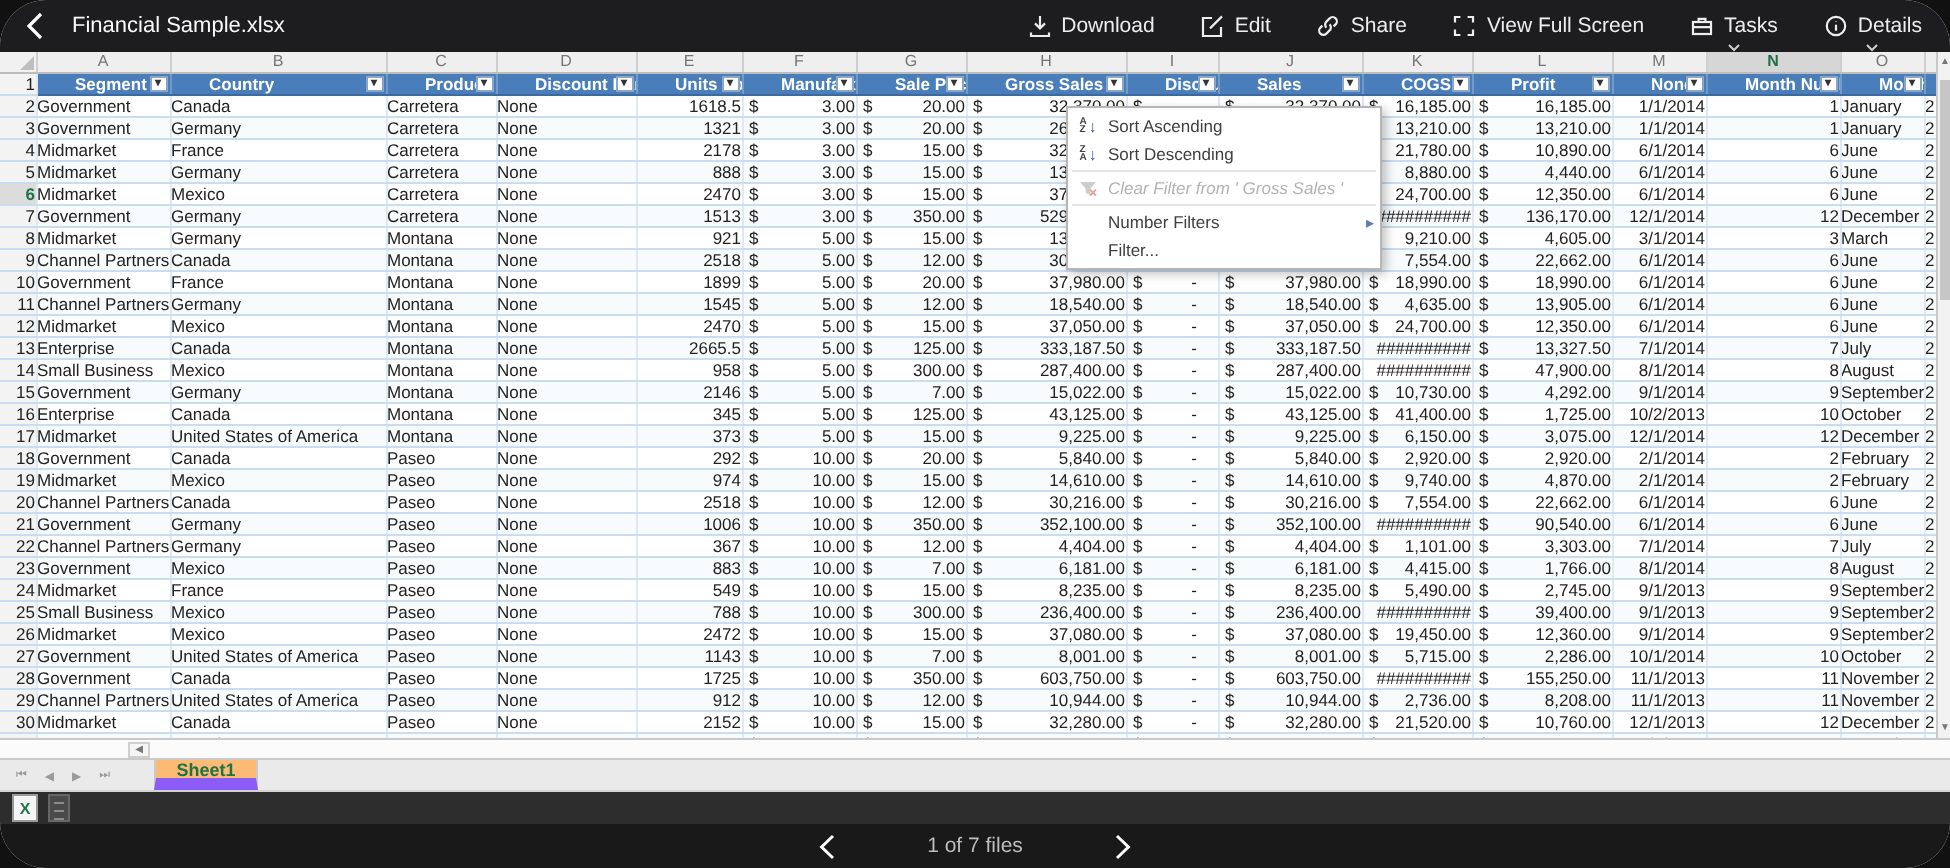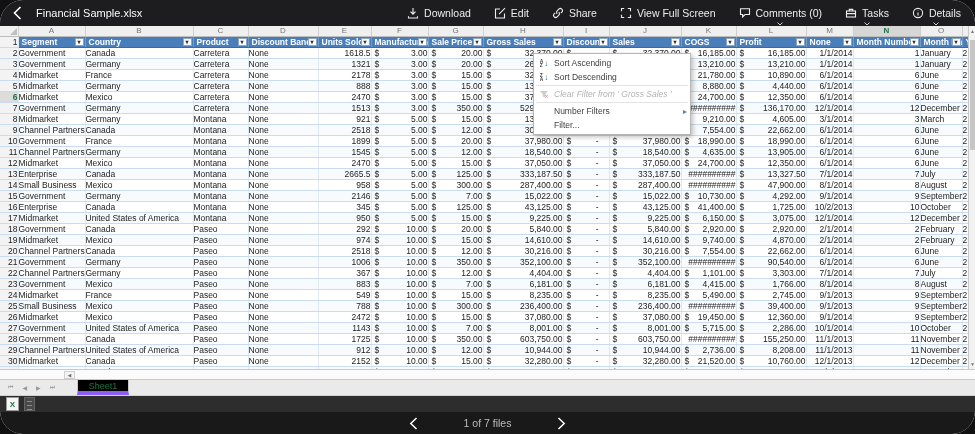--- a/index.html
+++ b/index.html
@@ -28,21 +28,21 @@
              text-align:center;color:#757575;font-size:8px;line-height:10px;}
   tr.lrow td.corner{background:#f1f1f1;position:relative;}
   tr.lrow td.corner:after{content:"";position:absolute;right:1px;bottom:1px;
              border-left:7px solid transparent;border-bottom:7px solid #bfbfbf;}
   tr.lrow td.active{background:#d6d6d6;color:#1e7145;font-weight:bold;}
   td.rownum{background:#f3f3f3;border-right:1px solid #c9c9c9;border-bottom:1px solid #d6d6d6;
             text-align:right;padding-right:3px;color:#8a8a8a;font-size:8px;}
   td.rownum.active{background:#dcdcdc;color:#1e7145;font-weight:bold;}
   tr.hrow td.hc{background:#4a7ebb;color:#fff;font-weight:bold;font-size:8.5px;
                 border-right:1px solid #6f9ccb;border-bottom:1px solid #3c699e;
-                position:relative;padding-left:3px;margin-top:44px;}
+                position:relative;padding-left:19px;margin-top:44px;}
   .fbtn{position:absolute;right:1px;top:1px;width:9px;height:8px;background:#fdfdfd;
         border:1px solid #8aa6c6;color:#333;font-size:6px;line-height:6px;text-align:center;cursor:pointer;}
   tr.band td{background:#f8fbfe;}
   tr.band td.rownum{background:#f3f3f3;}
   td.text{padding-left:3px;}
   td.num{text-align:right;padding-right:3px;}
   td.money{position:relative;text-align:right;padding-right:2px;}
   td.money .cur{position:absolute;left:3px;}
   td.money.dash{padding-right:10px;}
 
@@ -54,22 +54,22 @@
   .hscroll{position:absolute;top:369px;left:0;width:975px;height:11px;background:#fbfbfb;
            border-top:1px solid #c9c9c9;border-bottom:1px solid #c9c9c9;}
   .harr{position:absolute;left:64px;top:1px;width:11px;height:8px;border:1px solid #cfcfcf;background:#f5f5f5;
         font-size:5px;color:#777;text-align:center;line-height:7px;cursor:pointer;}
 
   
   .tabbar{position:absolute;top:380px;left:0;width:975px;height:16px;background:#eaeaea;
           border-bottom:1px solid #d2d2d2;display:flex;align-items:stretch;}
   .navbtns{display:flex;align-items:center;gap:9px;padding:0 10px 0 8px;color:#9a9a9a;font-size:6px;}
   .navbtns span{cursor:pointer;}
-  .sheettab{margin-left:12px;width:52px;background:#000000;border:1px solid #c9c9c9;border-top:none;
-            border-bottom:4px solid #8b5cf6;color:#217346;font-weight:normal;font-size:9px;
+  .sheettab{margin-left:12px;width:52px;background:#fdba74;border:1px solid #c9c9c9;border-top:none;
+            border-bottom:6px solid #8b5cf6;color:#217346;font-weight:bold;font-size:9px;
             display:flex;align-items:center;justify-content:center;cursor:pointer;}
 
   
   .menu{position:absolute;top:53px;left:533px;width:158px;background:#fff;border:1px solid #b6b6b6;
         box-shadow:2px 2px 5px rgba(0,0,0,.25);padding:2px 0;z-index:5;}
   .mi{display:flex;align-items:center;height:14px;font-size:8.5px;color:#3f3f3f;cursor:pointer;padding-right:3px;}
   .mi .mic{width:20px;display:flex;align-items:center;justify-content:center;flex:0 0 20px;}
   .mi.disabled{color:#b3b3b3;cursor:default;font-style:italic;}
   .mi .sub{margin-left:auto;color:#5b7fae;font-size:8px;}
   .msep{height:1px;background:#e3e3e3;margin:1px 2px;}
@@ -119,29 +119,20 @@
             <path d="M5.2 6.8a2.1 2.1 0 010-3l1.6-1.6a2.1 2.1 0 013 3l-1 1"></path>
             <path d="M6.8 5.2a2.1 2.1 0 010 3L5.2 9.8a2.1 2.1 0 01-3-3l1-1"></path>
           </svg>
         <span>Share</span>
       </div>
       <div class="act">
         <svg class="ic" width="12" height="12" viewBox="0 0 12 12" fill="none" stroke="#ededed" stroke-width="1.1">
             <path d="M4.2 1.5H1.5v2.7M7.8 1.5h2.7v2.7M10.5 7.8v2.7H7.8M4.2 10.5H1.5V7.8"></path>
           </svg>
         <span>View Full Screen</span>
-      </div>
-      <div class="act">
-        <svg class="ic" width="12" height="12" viewBox="0 0 12 12" fill="none" stroke="#ededed" stroke-width="1.1">
-            <path d="M1.5 1.8h9v5.7H6L3.6 9.9V7.5H1.5z"></path>
-          </svg>
-        <span>Comments (0)</span>
-        <svg class="caret" width="7" height="4" viewBox="0 0 7 4" fill="none" stroke="#cfcfcf" stroke-width="1">
-            <path d="M1 .5l2.5 2.5L6 .5"></path>
-          </svg>
       </div>
       <div class="act">
         <svg class="ic" width="12" height="12" viewBox="0 0 12 12" fill="none" stroke="#ededed" stroke-width="1.1">
             <rect x="1.5" y="4" width="9" height="6"></rect>
             <path d="M4.3 4V2.4h3.4V4M1.5 6.6h9"></path>
           </svg>
         <span>Tasks</span>
         <svg class="caret" width="7" height="4" viewBox="0 0 7 4" fill="none" stroke="#cfcfcf" stroke-width="1">
             <path d="M1 .5l2.5 2.5L6 .5"></path>
           </svg>
@@ -503,21 +494,21 @@
             <td class="num">10</td>
             <td class="text">October</td>
             <td class="text">2</td>
           </tr>
           <tr class="band">
             <td class="rownum">17</td>
             <td class="text">Midmarket</td>
             <td class="text">United States of America</td>
             <td class="text">Montana</td>
             <td class="text">None</td>
-            <td class="num">950</td>
+            <td class="num">373</td>
             <td class="money"><span class="cur">$</span><span class="val">5.00</span></td>
             <td class="money"><span class="cur">$</span><span class="val">15.00</span></td>
             <td class="money"><span class="cur">$</span><span class="val">9,225.00</span></td>
             <td class="money dash"><span class="cur">$</span><span class="val">-</span></td>
             <td class="money"><span class="cur">$</span><span class="val">9,225.00</span></td>
             <td class="money"><span class="cur">$</span><span class="val">6,150.00</span></td>
             <td class="money"><span class="cur">$</span><span class="val">3,075.00</span></td>
             <td class="num">12/1/2014</td>
             <td class="num">12</td>
             <td class="text">December</td>

